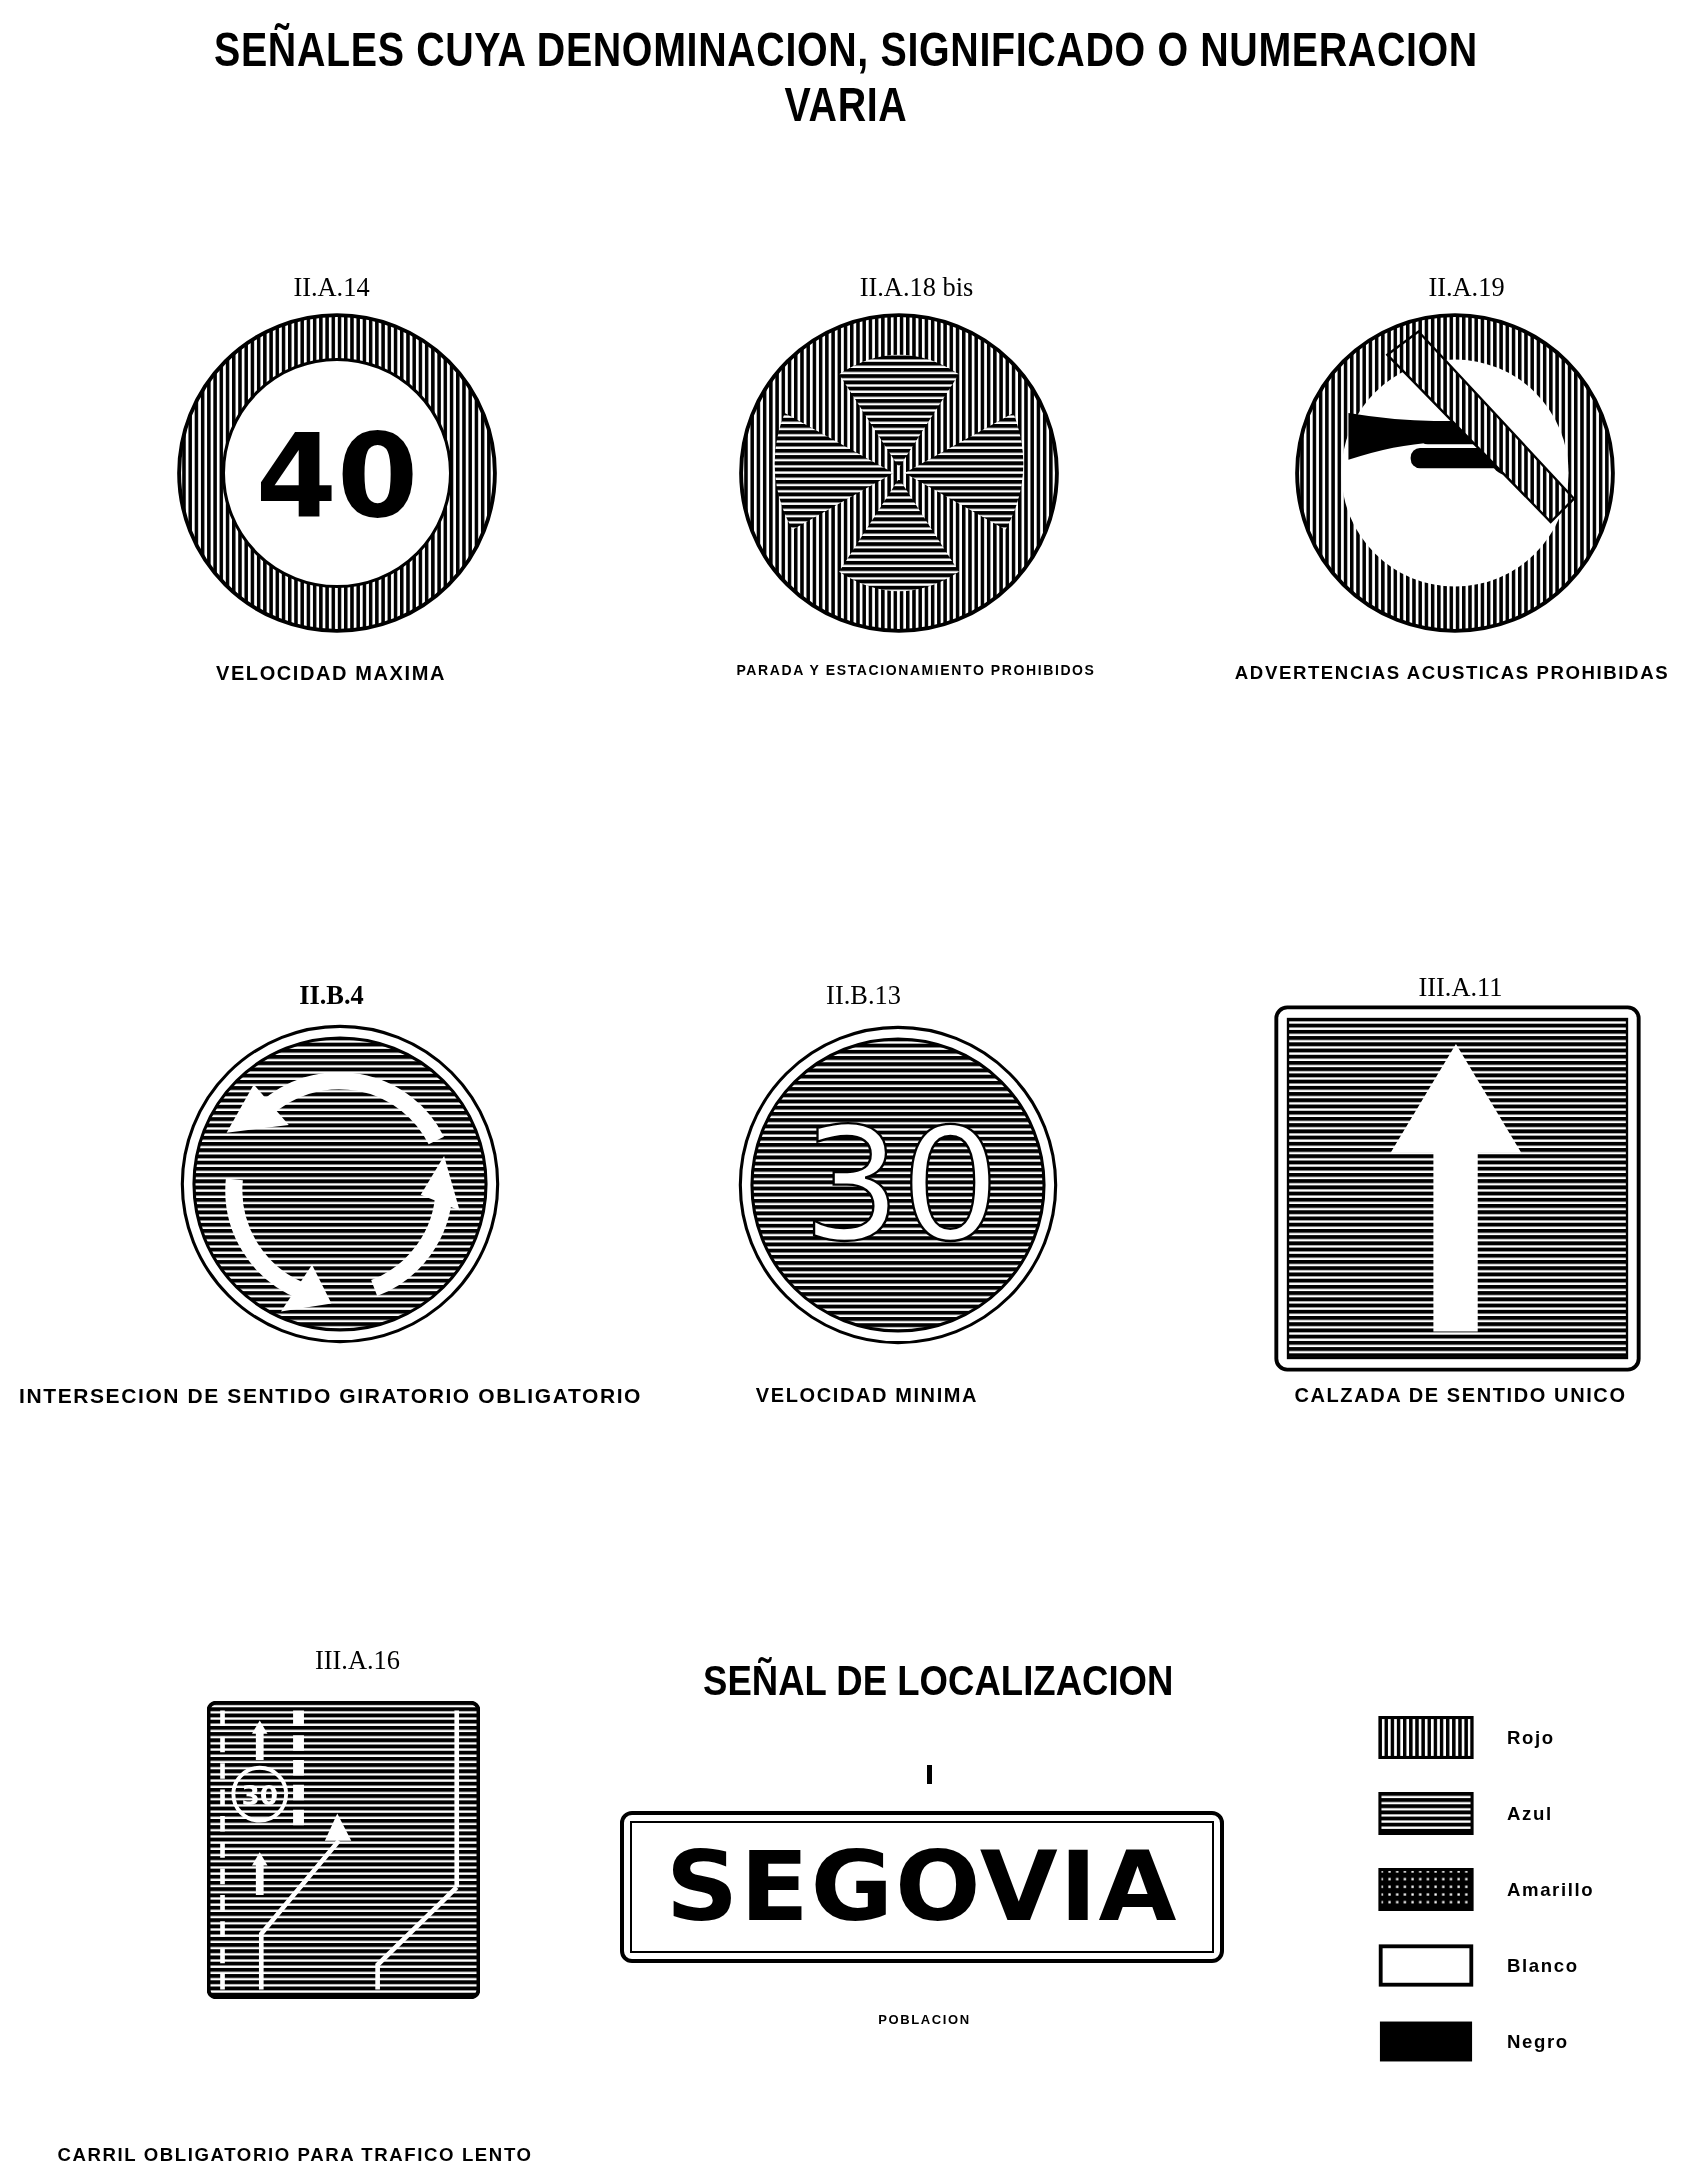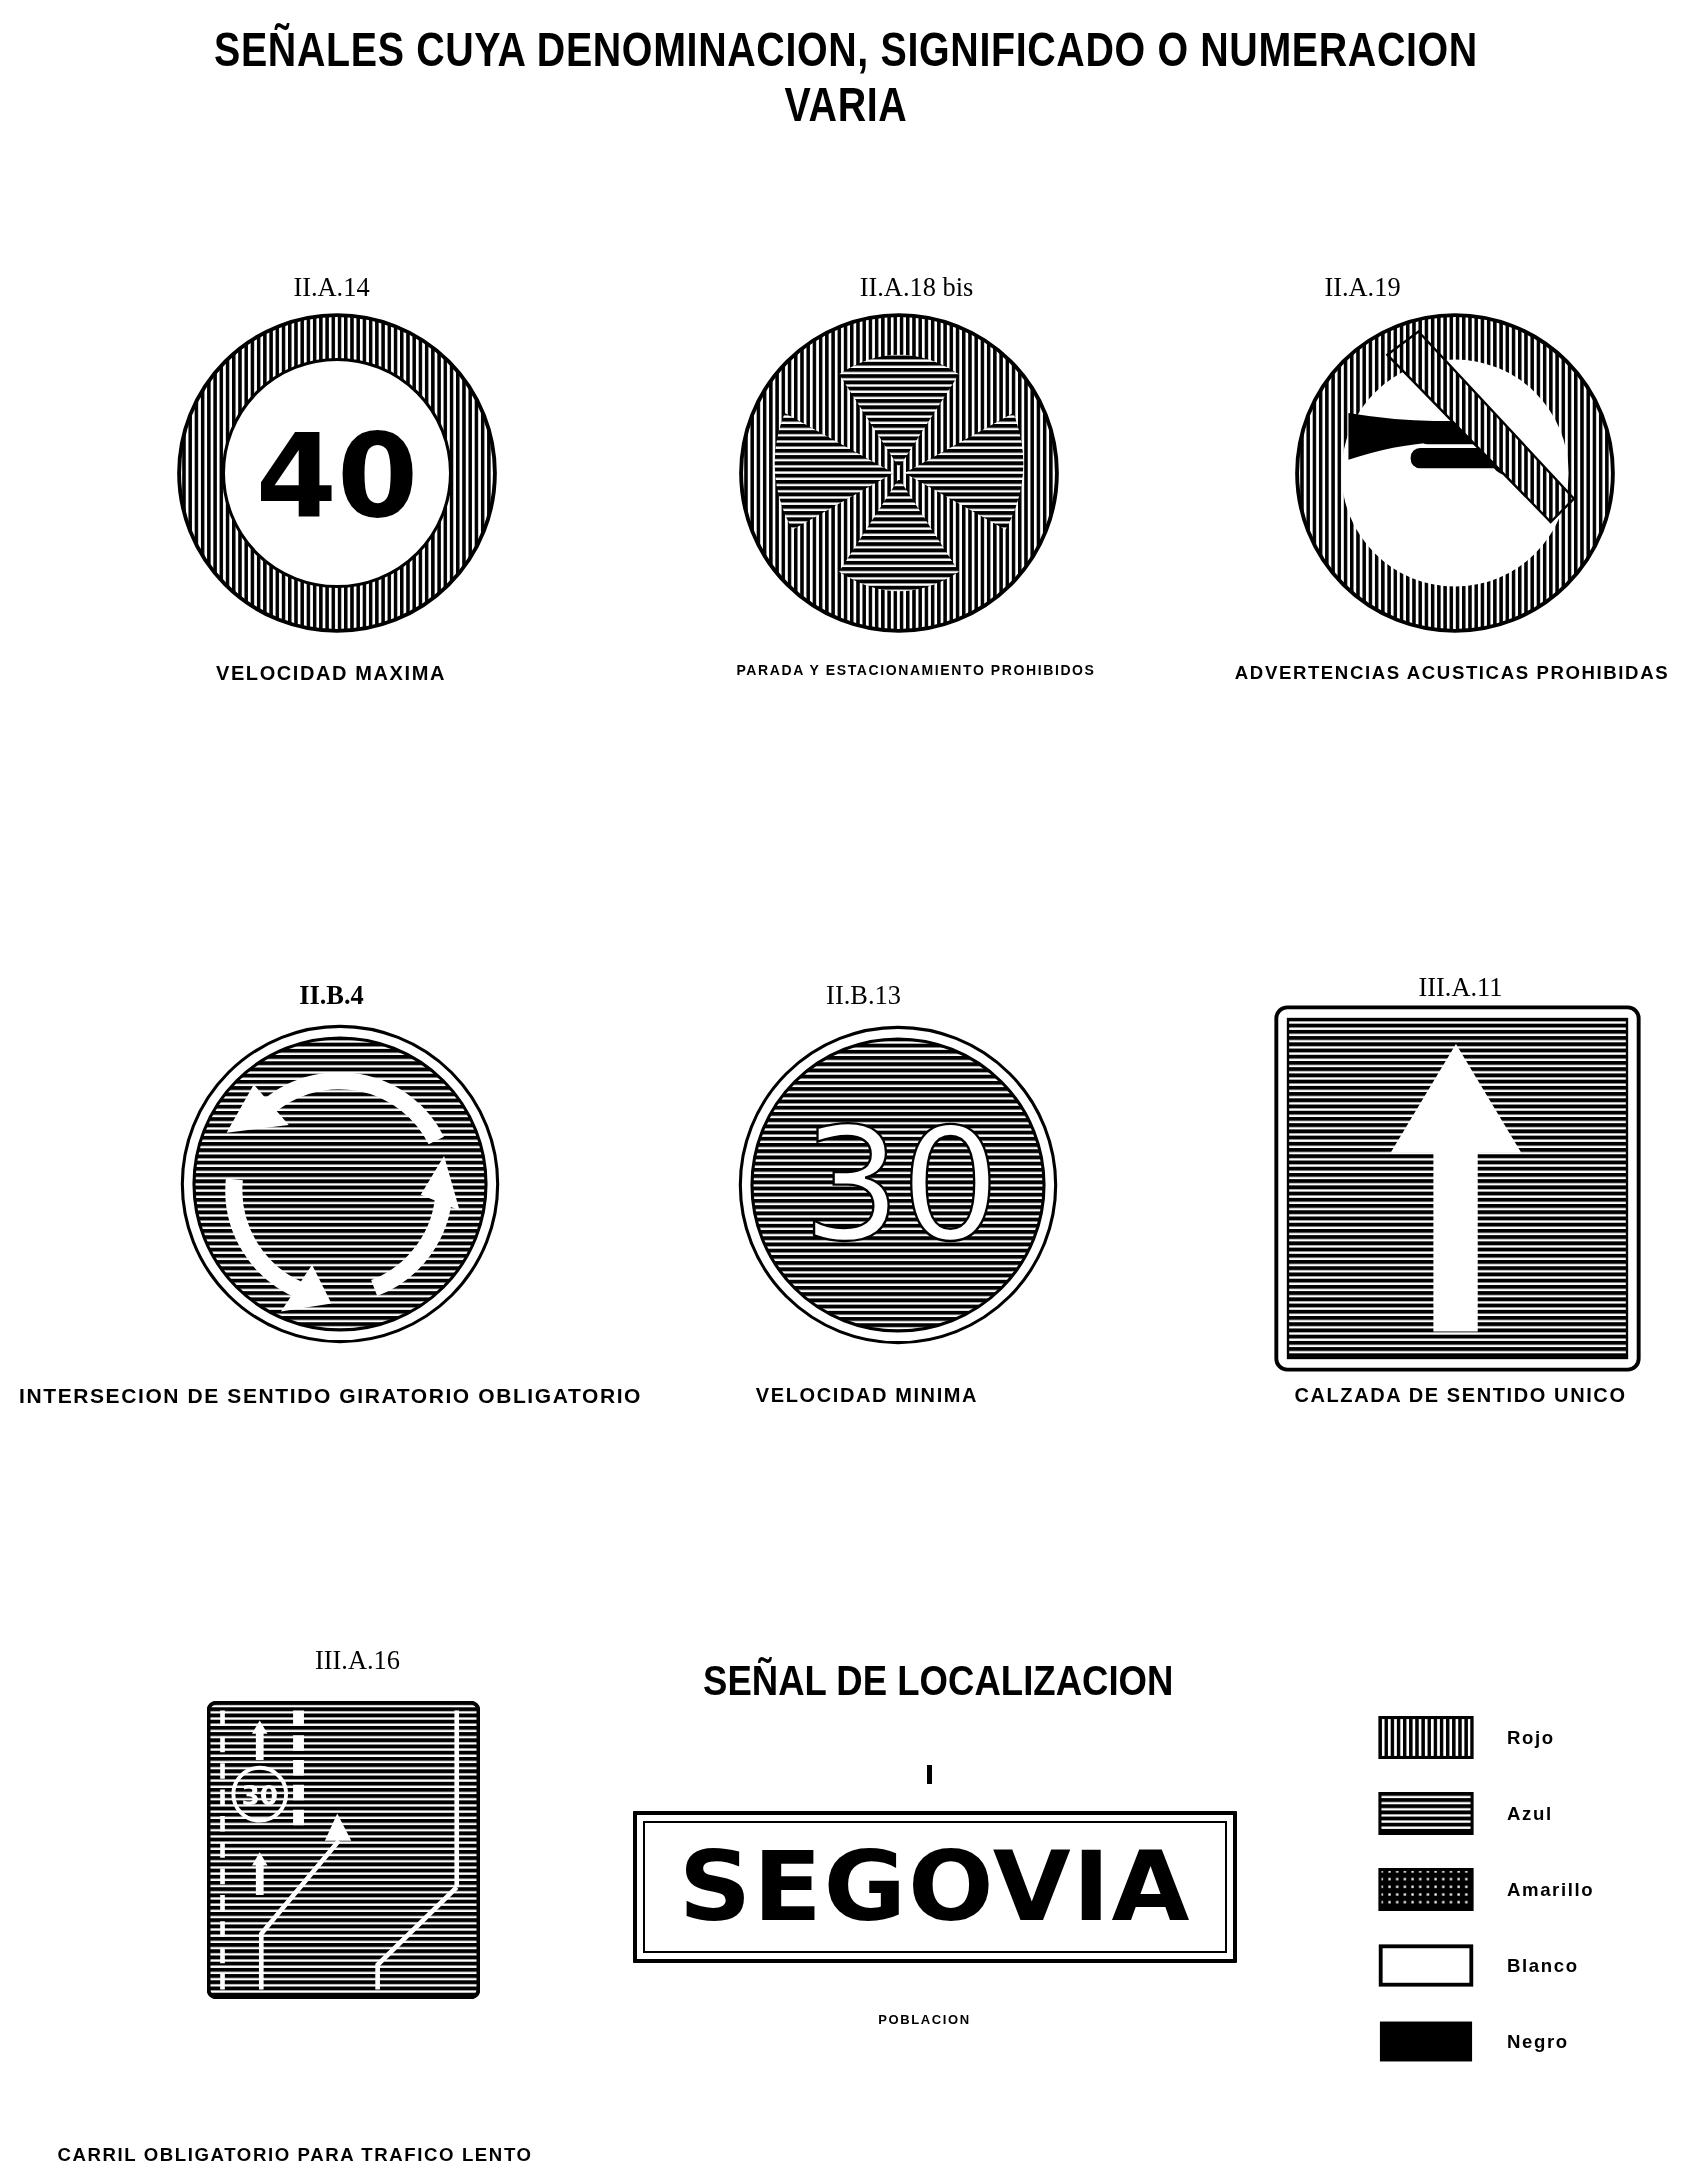--- a/index.html
+++ b/index.html
@@ -54,21 +54,21 @@
   <svg width="322" height="322" viewBox="0 0 414 414">
     <circle cx="207" cy="207" r="203" fill="url(#vhatch)" stroke="#000" stroke-width="5"></circle>
     <path d="M130 80 Q207 30 284 80 L207 200 Z" fill="url(#hhatch)"></path>
     <path d="M130 334 Q207 384 284 334 L207 214 Z" fill="url(#hhatch)"></path>
     <path d="M60 130 Q30 207 70 280 L200 207 Z" fill="url(#hhatch)"></path>
     <path d="M354 130 Q384 207 344 280 L214 207 Z" fill="url(#hhatch)"></path>
   </svg>
 </div>
 <div class="abs cap" style="left:683px;width:466px;top:662px;font-size:14px;">PARADA Y ESTACIONAMIENTO PROHIBIDOS</div>
 
-<div class="abs code" style="left:1207px;top:272px;">II.A.19</div>
+<div class="abs code" style="left:1311px;top:272px;">II.A.19</div>
 <div class="abs sign" style="left:1294px;top:312px;">
   <svg width="322" height="322" viewBox="0 0 414 414">
     <circle cx="207" cy="207" r="203" fill="url(#vhatch)" stroke="#000" stroke-width="5"></circle>
     <circle cx="207" cy="207" r="146" fill="#fff"></circle>
     <path d="M70 130 L70 190 Q130 170 180 168 L180 140 Q130 140 70 130 Z" fill="#000"></path>
     <rect x="160" y="140" width="110" height="30" rx="12" fill="#000"></rect>
     <rect x="150" y="175" width="120" height="26" rx="12" fill="#000"></rect>
     <circle cx="275" cy="188" r="22" fill="#000"></circle>
     <polygon points="120,55 160,25 360,240 330,270" fill="url(#vhatch)" stroke="#000" stroke-width="3"></polygon>
   </svg>
@@ -125,21 +125,21 @@
     <rect x="63" y="210" width="10" height="40" fill="#fff"></rect>
       <polygon points="68,195 58,212 78,212" fill="#fff"></polygon>
     <circle cx="68" cy="120" r="34" fill="url(#hhatch)" stroke="#fff" stroke-width="5"></circle>
     <text x="68" y="134" text-anchor="middle" font-family="DejaVu Sans, sans-serif" font-weight="bold" font-size="34" fill="#fff">30</text>
   </svg>
 </div>
 <div class="abs cap" style="left:31px;width:528px;top:2144px;font-size:18.6px;">CARRIL OBLIGATORIO PARA TRAFICO LENTO</div>
 
 <div class="abs subtitle" style="left:703px;top:1656px;">SEÑAL DE LOCALIZACION</div>
 <div class="abs" style="left:927px;top:1765px;width:4.7px;height:18.6px;background:#000;"></div>
-<div class="abs" style="left:620px;top:1811px;width:604px;height:152px;border:4.7px solid #000;box-sizing:border-box;border-radius:1px;margin-left:13px;">
+<div class="abs" style="left:620px;top:1811px;width:604px;height:152px;border:4.7px solid #000;box-sizing:border-box;border-radius:12px;">
   <div style="position:absolute;inset:6.2px;border:2.3px solid #000;display:flex;align-items:center;justify-content:center;">
     <span style="font-family:'DejaVu Sans',sans-serif;font-weight:bold;font-size:96px;letter-spacing:1.6px;transform:scaleX(1.05);">SEGOVIA</span>
   </div>
 </div>
 <div class="abs cap" style="left:777px;width:295px;top:2012px;font-size:13px;">POBLACION</div>
 
 <div class="abs" style="left:1378px;top:1716px;display:flex;flex-direction:column;gap:33px;">
   <div class="legend-item">
     <svg width="96" height="43" viewBox="0 0 124 56">
         <rect x="2" y="2" width="120" height="52" fill="url(#vhatch)" stroke="#000" stroke-width="4"></rect>

